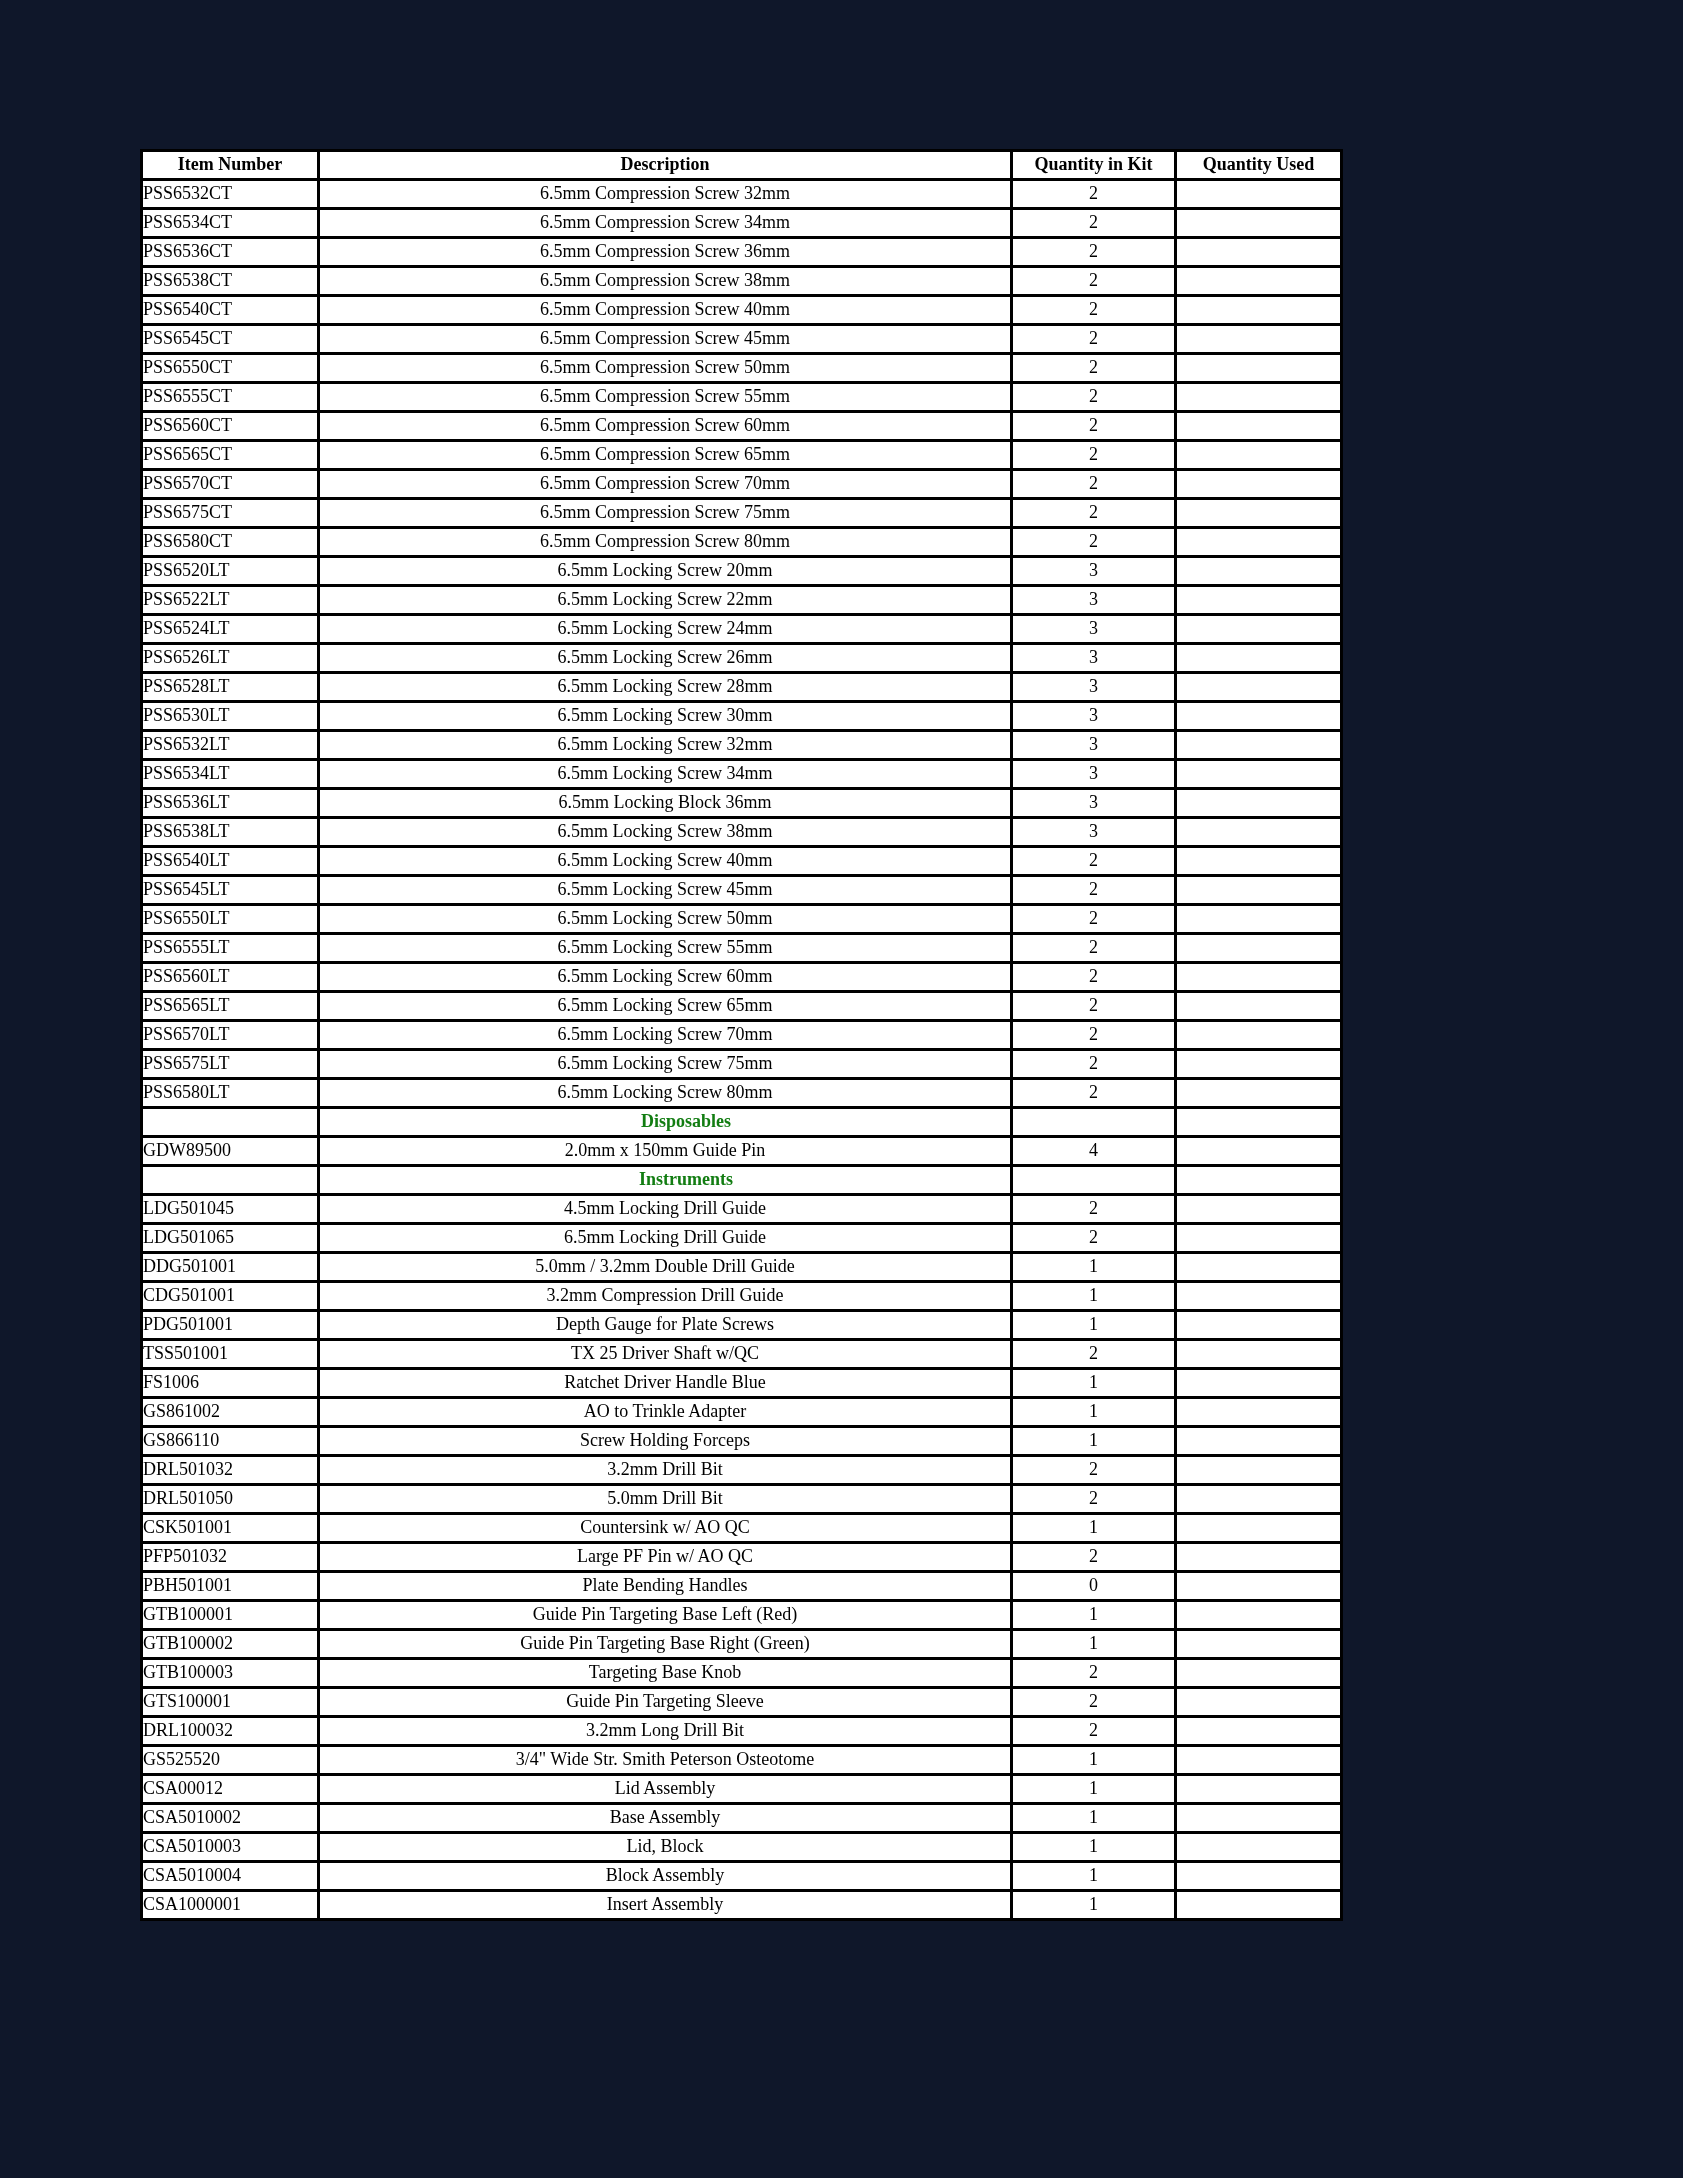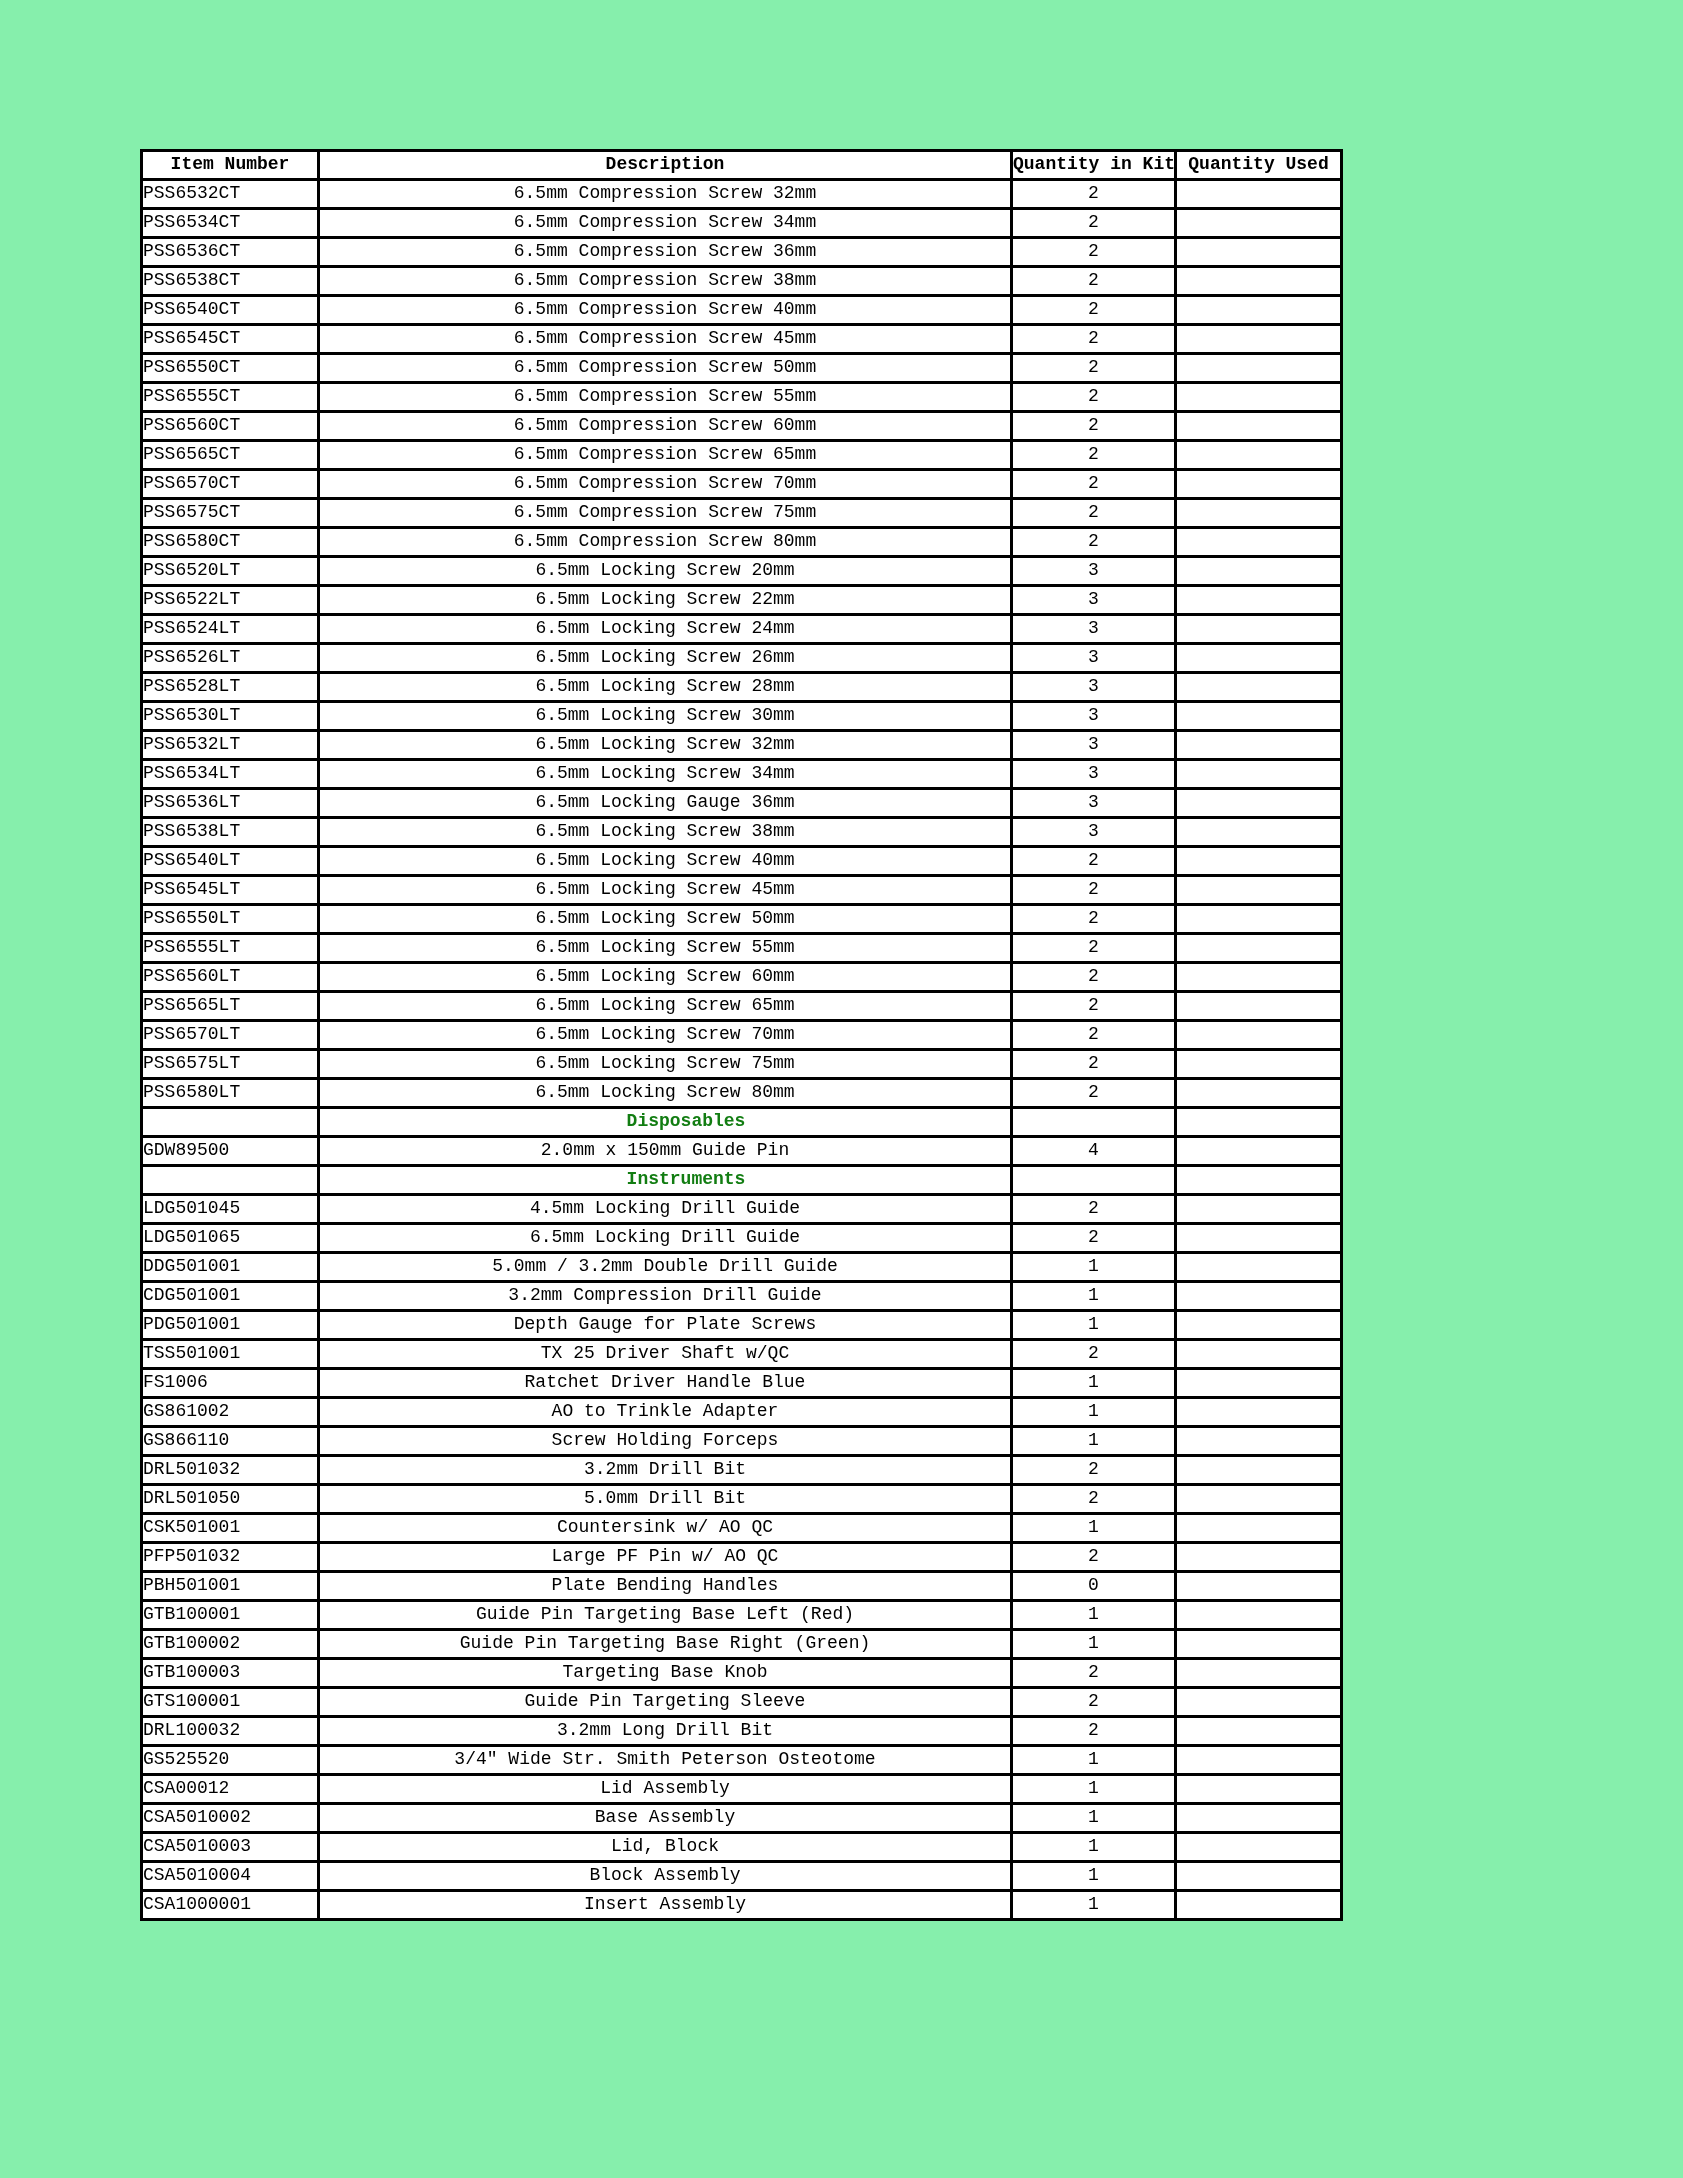--- a/index.html
+++ b/index.html
@@ -4,22 +4,22 @@
 <style>
   html, body {
     margin: 0;
     padding: 0;
     background: #ffffff;
   }
   .sheet {
     position: relative;
     width: 1683px;
     height: 2178px;
-    background: #86efac;
-    font-family: Liberation Mono, monospace;
+    background: #0f172a;
+    font-family: Liberation Serif, serif;
     color: #000000;
   }
   table.kit-table {
     position: absolute;
     left: 140px;
     top: 149px;
     width: 1201px;
     border-collapse: collapse;
     table-layout: fixed;
   }
@@ -206,21 +206,21 @@
     <td class="cell-used"></td>
   </tr>
         <tr>
     <td class="cell-item">PSS6534LT</td>
     <td class="cell-desc">6.5mm Locking Screw 34mm</td>
     <td class="cell-kit">3</td>
     <td class="cell-used"></td>
   </tr>
         <tr>
     <td class="cell-item">PSS6536LT</td>
-    <td class="cell-desc">6.5mm Locking Gauge 36mm</td>
+    <td class="cell-desc">6.5mm Locking Block 36mm</td>
     <td class="cell-kit">3</td>
     <td class="cell-used"></td>
   </tr>
         <tr>
     <td class="cell-item">PSS6538LT</td>
     <td class="cell-desc">6.5mm Locking Screw 38mm</td>
     <td class="cell-kit">3</td>
     <td class="cell-used"></td>
   </tr>
         <tr>

